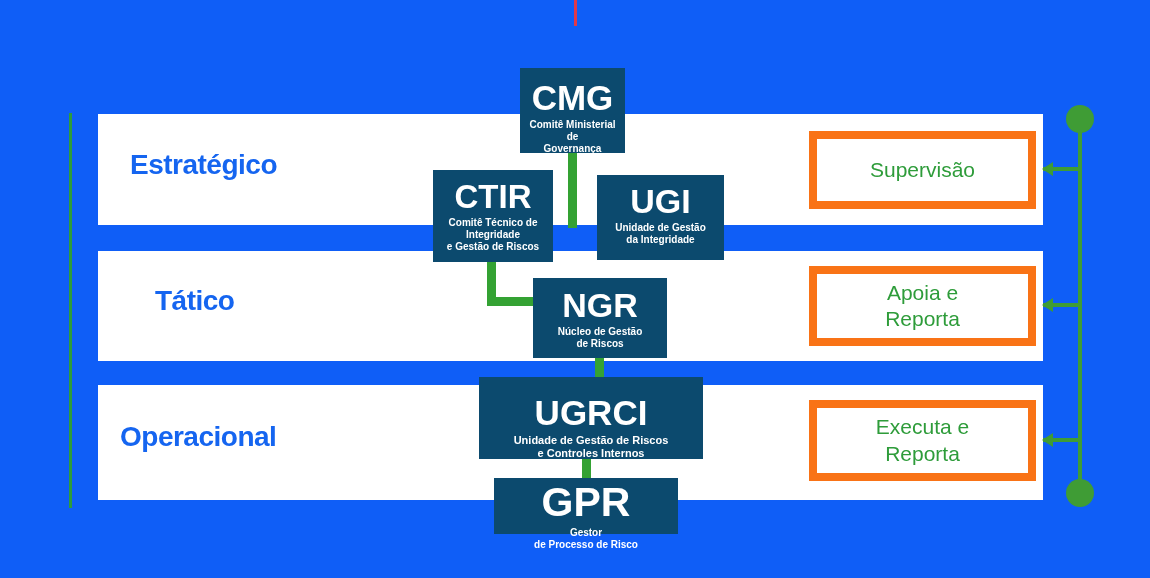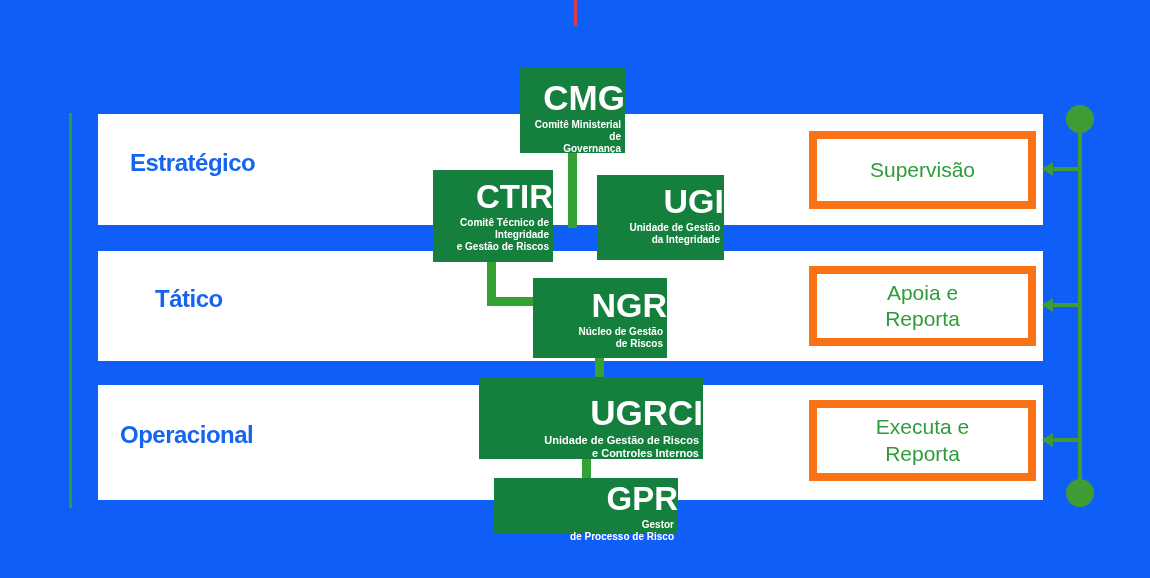--- a/index.html
+++ b/index.html
@@ -47,36 +47,36 @@
     left: 98px;
     width: 945px;
     background: #ffffff;
   }
   .band-1 { top: 114px;  height: 111px; }
   .band-2 { top: 251px;  height: 110px; }
   .band-3 { top: 385px;  height: 115px; }
 
   .tier-label {
     position: absolute;
-    font-size: 24px;
+    font-size: 28px;
     font-weight: bold;
     color: #1565f0;
     letter-spacing: -0.5px;
     white-space: nowrap;
   }
   .tier-1 { left: 130px; top: 149px; }
   .tier-2 { left: 155px; top: 285px; }
   .tier-3 { left: 120px; top: 421px; }
 
   
   .node {
     position: absolute;
-    background: #15803d;
+    background: #0c4a6e;
     color: #ffffff;
-    text-align: right;
+    text-align: center;
     box-sizing: border-box;
     z-index: 6;
   }
   .node .acr {
     font-weight: bold;
     line-height: 1;
     white-space: nowrap;
   }
   .node .desc {
     font-size: 10px;
@@ -96,21 +96,21 @@
   .node-ugi .acr   { font-size: 34px; }
 
   .node-ngr   { left: 533px; top: 278px; width: 134px; height: 80px; padding-top: 10px; }
   .node-ngr .acr   { font-size: 34px; }
 
   .node-ugrci { left: 479px; top: 377px; width: 224px; height: 82px; padding-top: 18px; }
   .node-ugrci .acr { font-size: 35px; }
   .node-ugrci .desc { font-size: 11px; }
 
   .node-gpr   { left: 494px; top: 478px; width: 184px; height: 56px; padding-top: 4px; }
-  .node-gpr .acr   { font-size: 33px; }
+  .node-gpr .acr   { font-size: 41px; }
 
   
   .conn {
     position: absolute;
     background: #34a233;
     z-index: 2;
   }
   
   .conn-cmg-v   { left: 568px; top: 150px; width: 9px;  height: 78px; }
   

